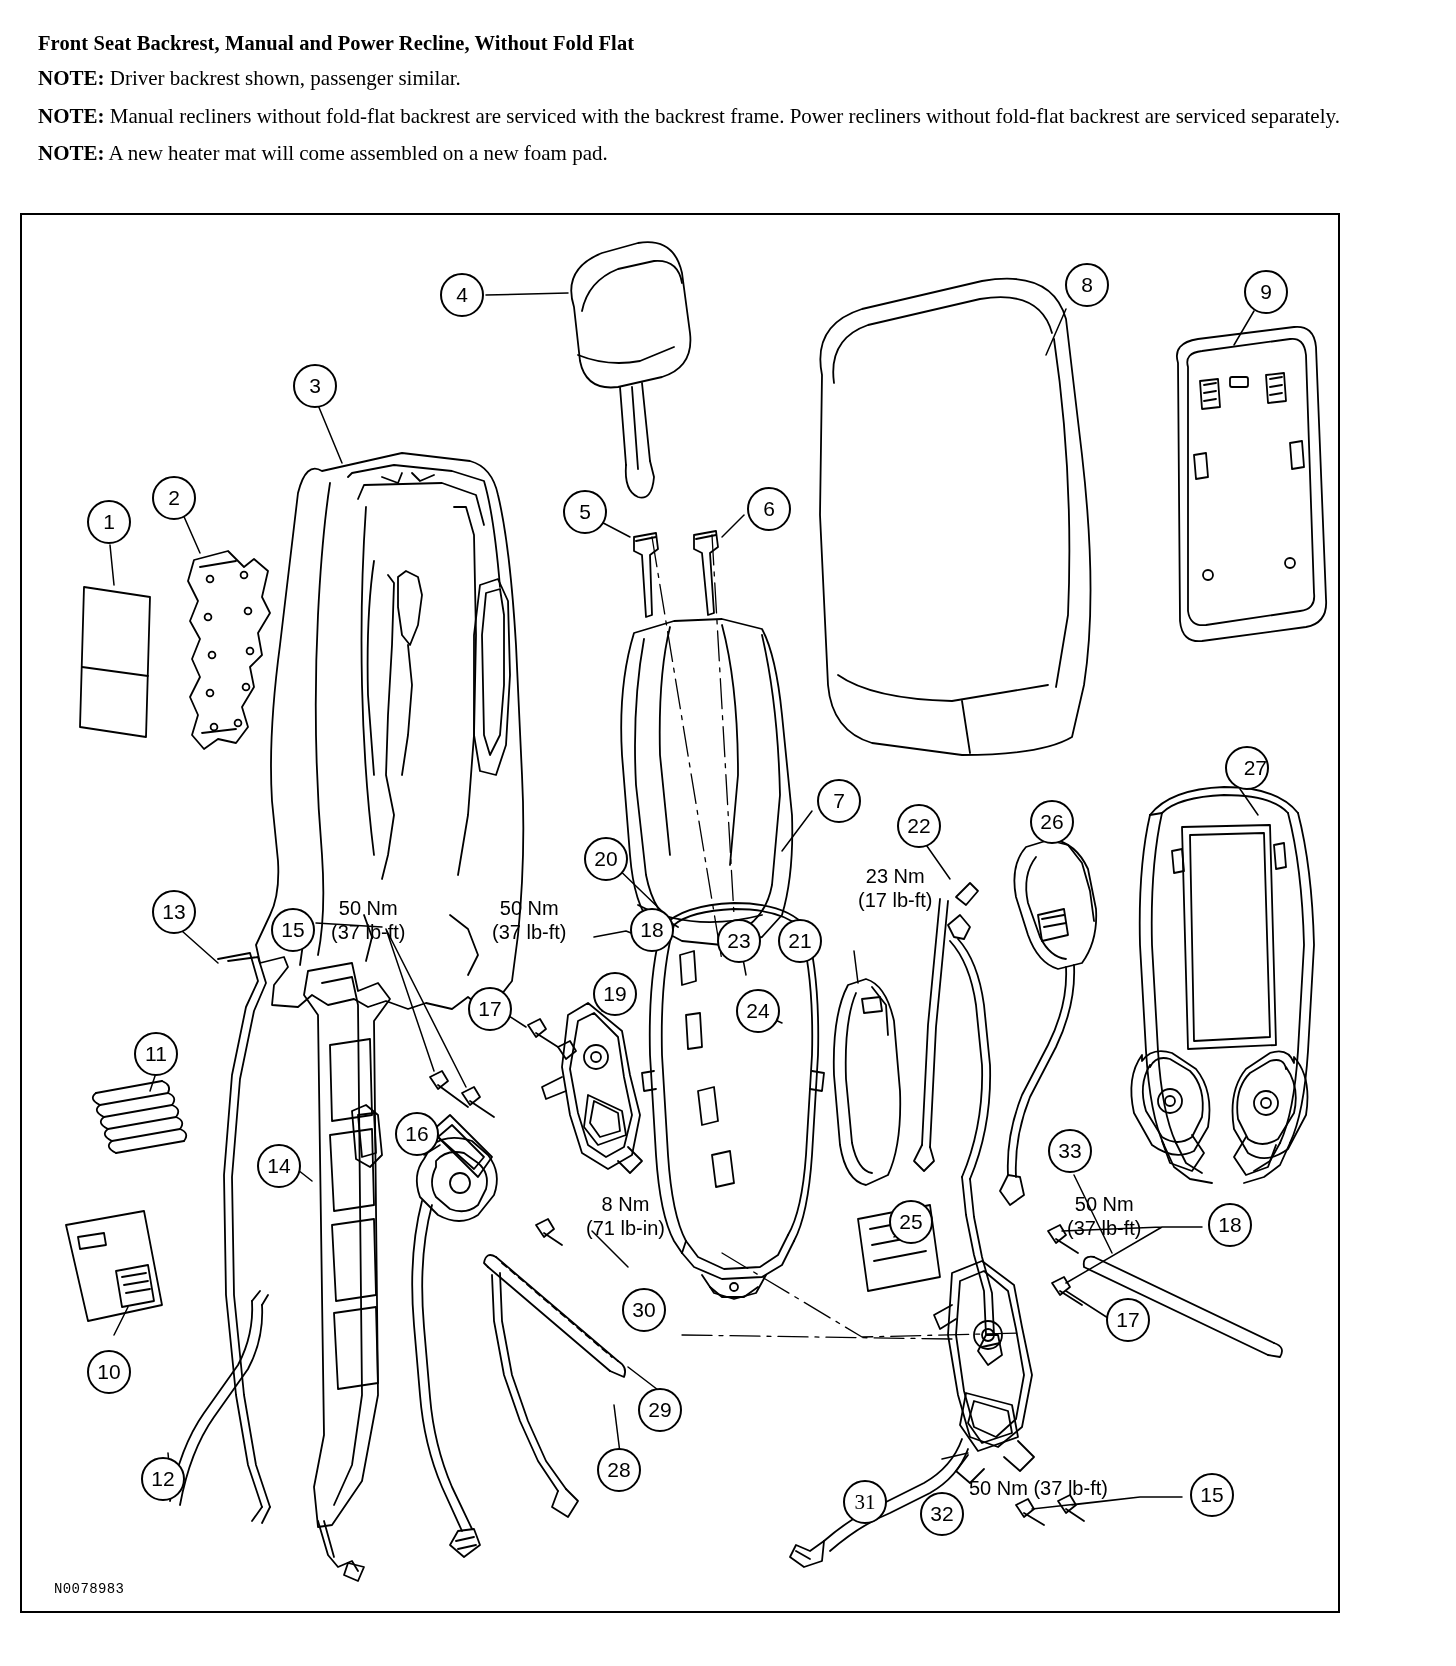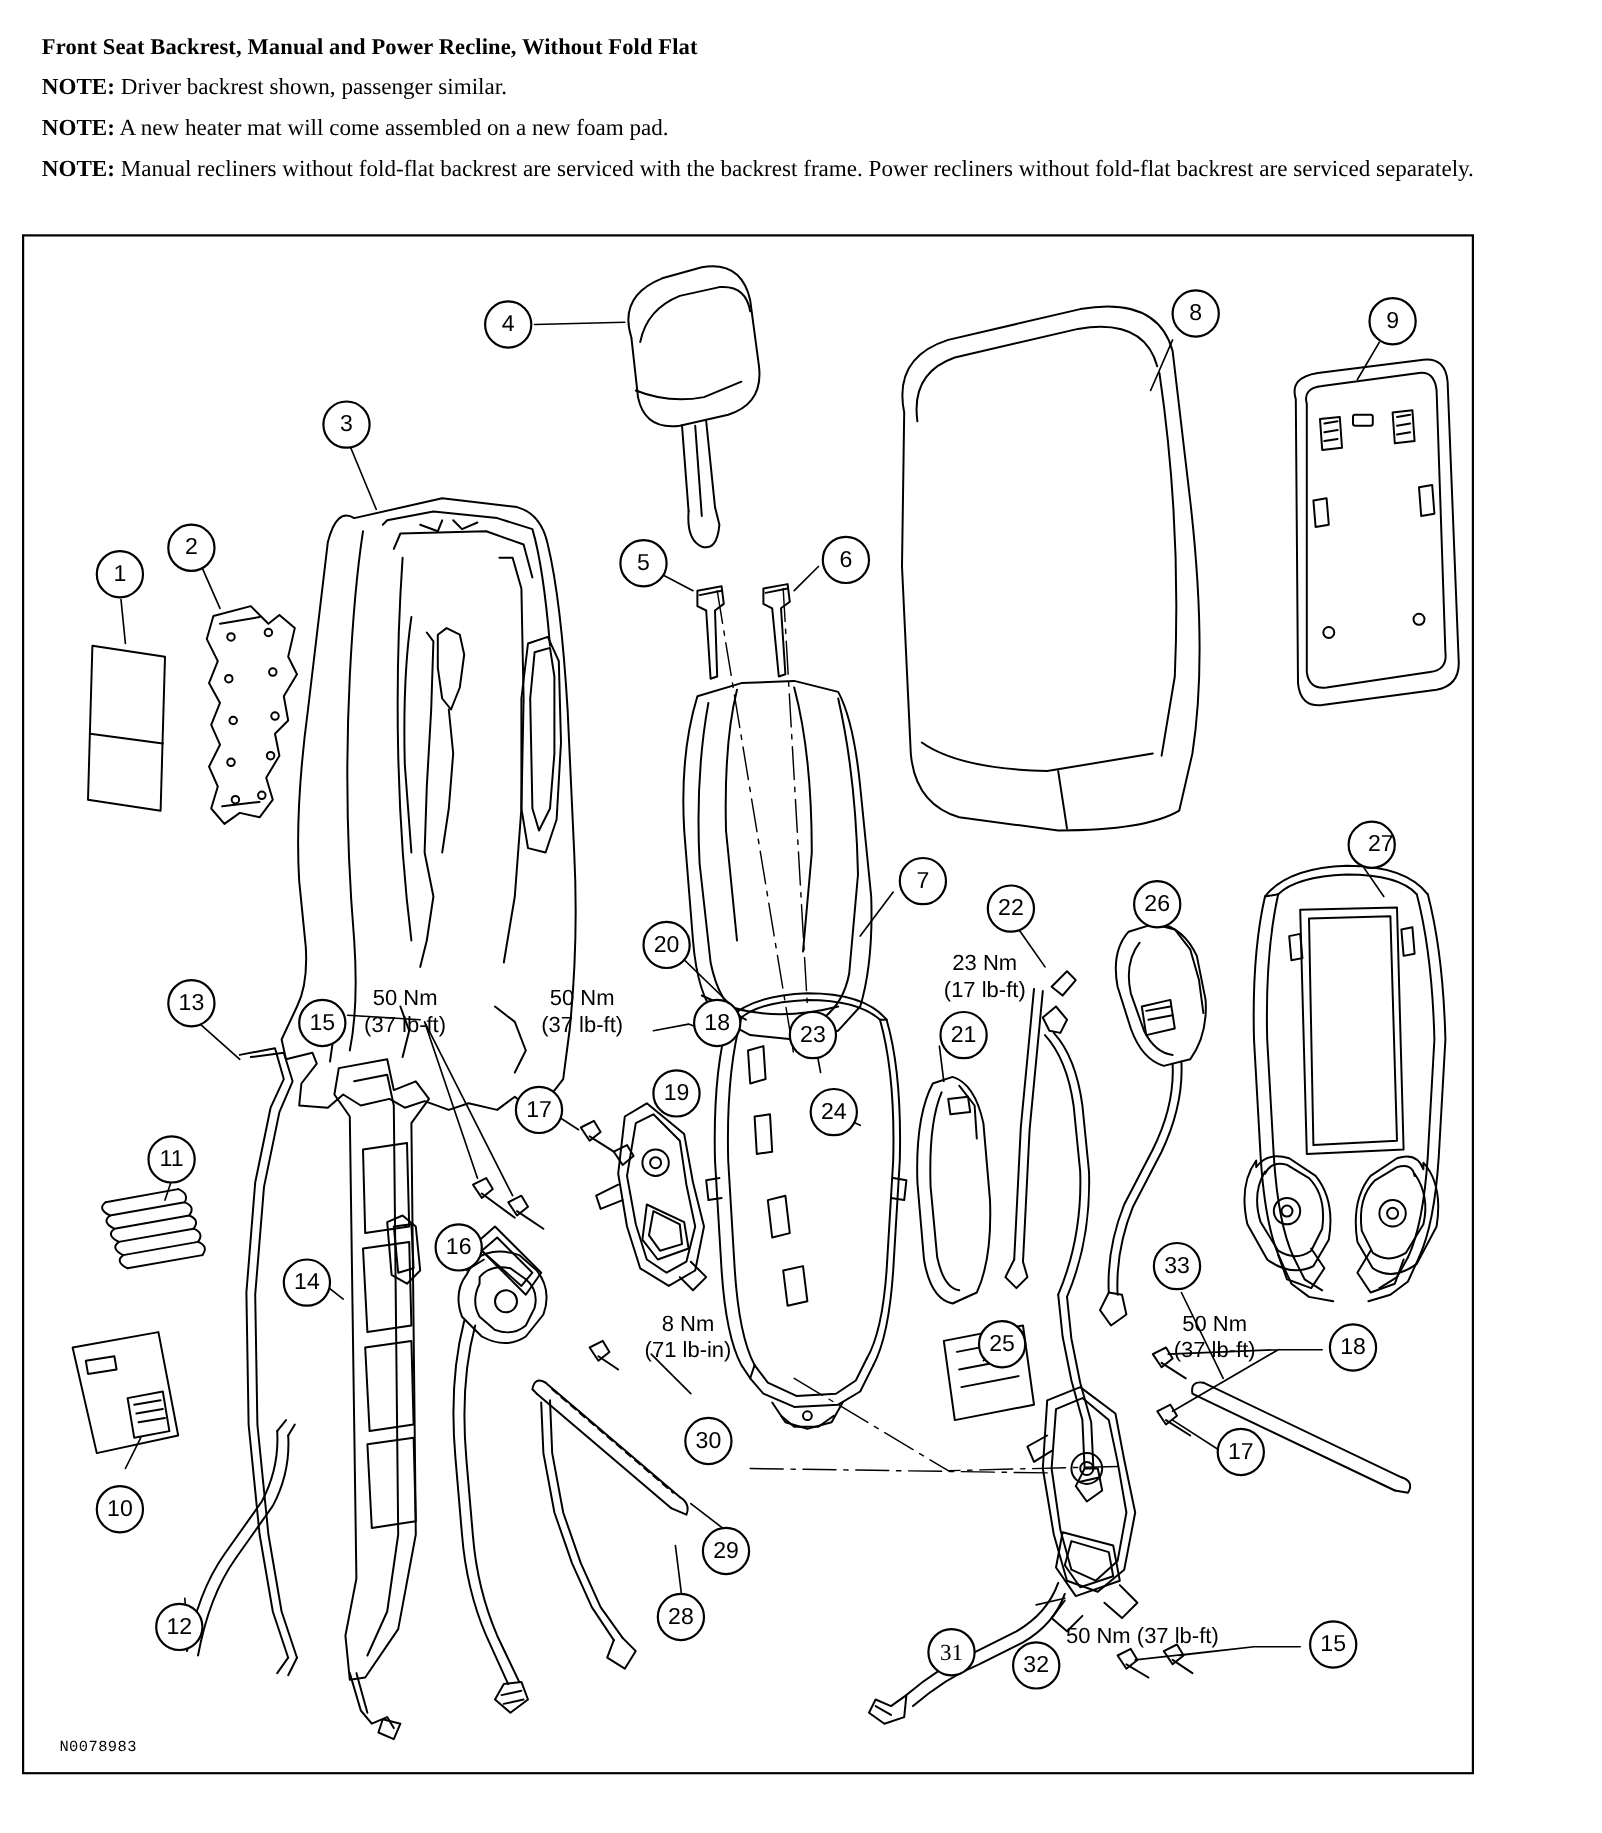--- a/index.html
+++ b/index.html
@@ -98,25 +98,25 @@
 
   <div class="header-block">
     <div class="doc-title">Front Seat Backrest, Manual and Power Recline, Without Fold Flat</div>
 
     <p class="note">
       <b>NOTE:</b>
       <span>Driver backrest shown, passenger similar.</span>
     </p>
     <p class="note">
       <b>NOTE:</b>
-      <span>A new heater mat will come assembled on a new foam pad.</span>
+      <span>Manual recliners without fold-flat backrest are serviced with the backrest frame. Power recliners without fold-flat backrest are serviced separately.</span>
     </p>
     <p class="note">
       <b>NOTE:</b>
-      <span>Manual recliners without fold-flat backrest are serviced with the backrest frame. Power recliners without fold-flat backrest are serviced separately.</span>
+      <span>A new heater mat will come assembled on a new foam pad.</span>
     </p>
   </div>
 
   <div class="figure-frame">
 
     <svg class="diagram" viewBox="0 0 1316 1396" xmlns="http://www.w3.org/2000/svg">
       <g fill="none" stroke="#000" stroke-width="1.8" stroke-linejoin="round" stroke-linecap="round">
 
         <g>
           <path d="M62 372 L128 382 L124 522 L58 512 Z"></path>
@@ -530,21 +530,21 @@
     <div class="callout" style="left:112px; top:817px;">11</div>
     <div class="callout" style="left:119px; top:1242px;">12</div>
     <div class="callout" style="left:130px; top:675px;">13</div>
     <div class="callout" style="left:235px; top:929px;">14</div>
     <div class="callout" style="left:249px; top:693px;">15</div>
     <div class="callout" style="left:373px; top:897px;">16</div>
     <div class="callout" style="left:446px; top:772px;">17</div>
     <div class="callout" style="left:608px; top:693px;">18</div>
     <div class="callout" style="left:571px; top:757px;">19</div>
     <div class="callout" style="left:562px; top:622px;">20</div>
-    <div class="callout" style="left:832px; top:704px;">21</div>
+    <div class="callout" style="left:756px; top:704px;">21</div>
     <div class="callout" style="left:875px; top:589px;">22</div>
     <div class="callout" style="left:695px; top:704px;">23</div>
     <div class="callout" style="left:714px; top:774px;">24</div>
     <div class="callout" style="left:867px; top:985px;">25</div>
     <div class="callout" style="left:1008px;top:585px;">26</div>
     <div class="callout" style="left:1203px;top:531px;text-align:right;">27</div>
     <div class="callout" style="left:575px; top:1233px;">28</div>
     <div class="callout" style="left:616px; top:1173px;">29</div>
     <div class="callout" style="left:600px; top:1073px;">30</div>
     <div class="callout" style="left:821px; top:1265px;font-family:Liberation Serif, serif;">31</div>

